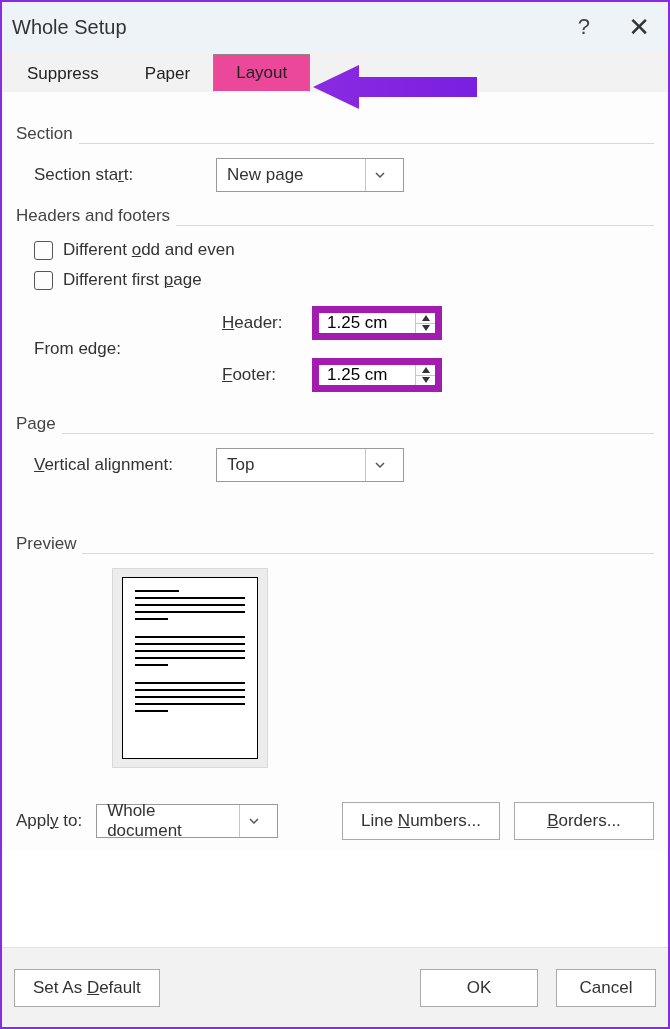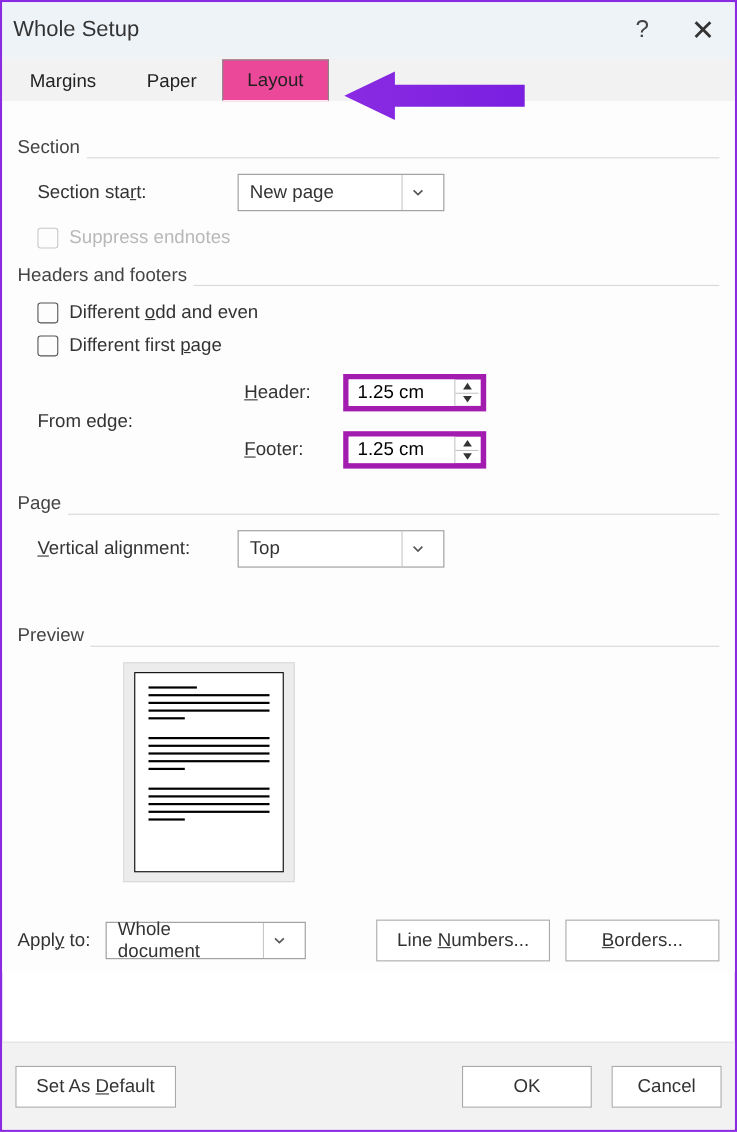--- a/index.html
+++ b/index.html
@@ -94,21 +94,21 @@
     border: 1.5px solid #555;
     border-radius: 3px;
     margin-right: 10px;
     display: inline-block;
   }
   .checkbox.disabled { border-color: #c8c8c8; }
   .disabled-text { color: #b8b8b8; }
 
   .under { text-decoration: underline; text-decoration-thickness: 1px; }
   .spin {
-    border: 5px solid #a21caf;
+    border: 7px solid #a21caf;
     height: 34px;
     display: flex;
     align-items: stretch;
     background: #fff;
   }
   .spin input {
     border: none; outline: none;
     width: 96px; padding: 0 8px;
     font-size: 17px; font-family: inherit;
   }
@@ -199,21 +199,21 @@
 <body>
 
 <div class="titlebar">
   <span class="title">Whole Setup</span>
   <span class="help">?</span>
   <span class="close">✕</span>
 </div>
 
 <div class="tabs">
   <div class="tab">
-    <span>Margins</span>
+    <span>Suppress</span>
   </div>
   <div class="tab">
     <span>Paper</span>
   </div>
   <div class="tab active">
     <span>Layout</span>
   </div>
 </div>
 
 <div class="arrow-annot">
@@ -242,24 +242,20 @@
     <div class="select w200">
       <span class="val">New page</span>
       <span class="caret">
         <svg class="chev" viewBox="0 0 12 12">
             <polyline points="2,4 6,8 10,4" fill="none" stroke="#555" stroke-width="1.5"></polyline>
           </svg>
       </span>
     </div>
   </div>
 
-  <div class="checkbox-row" style="margin-top:14px;">
-    <span class="checkbox disabled"></span>
-    <span class="disabled-text">Suppress endnotes</span>
-  </div>
 
   <div class="group-label">
     <span class="txt">Headers and footers</span>
     <span class="line"></span>
   </div>
 
   <div class="checkbox-row">
     <span class="checkbox"></span>
     <span>Different <span class="under">o</span>dd and even</span>
   </div>

